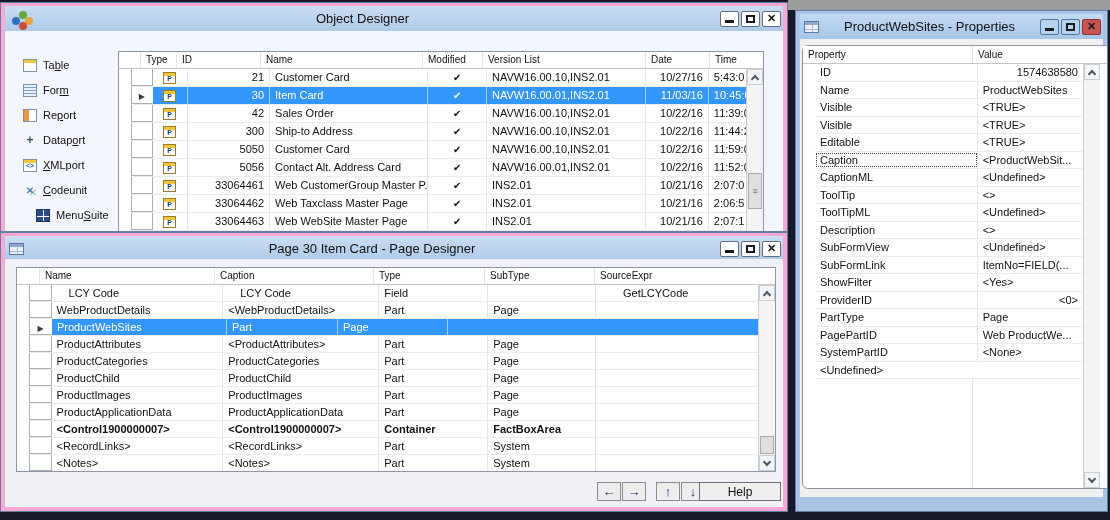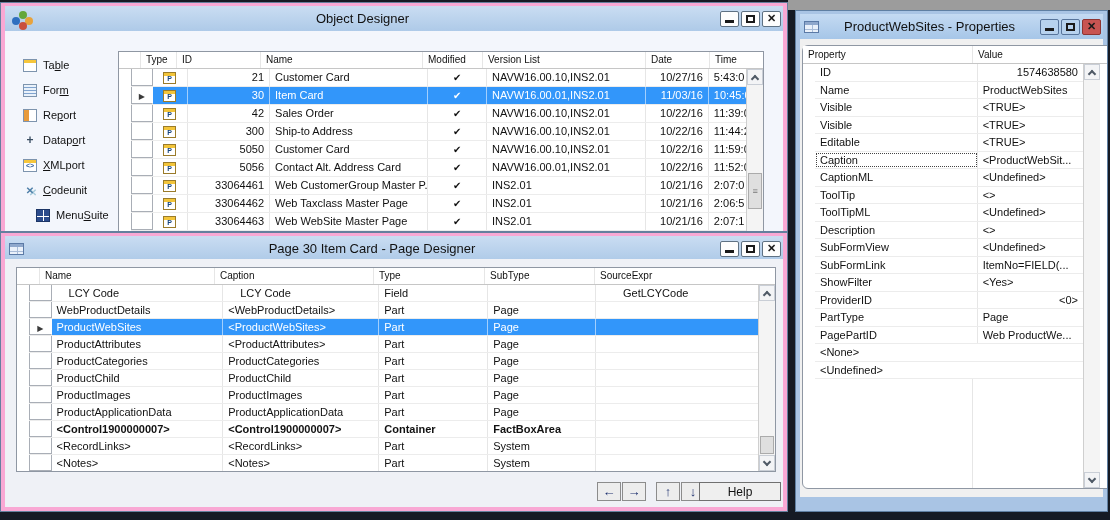--- a/index.html
+++ b/index.html
@@ -346,21 +346,20 @@
                 <div class="cell marker p-mk"></div>
                 <div class="cell p-name">WebProductDetails</div>
                 <div class="cell p-cap">&lt;WebProductDetails&gt;</div>
                 <div class="cell p-type">Part</div>
                 <div class="cell p-sub">Page</div>
                 <div class="cell p-src"></div>
               </div>
               <div class="trow pd-r sel">
                 <div class="cell marker p-mk"><span class="mk">▶</span></div>
                 <div class="cell p-name">ProductWebSites</div>
-                <div class="cell p-cap">&lt;ProductWebSites&gt;</div>
                 <div class="cell p-type">Part</div>
                 <div class="cell p-sub">Page</div>
                 <div class="cell p-src"></div>
               </div>
               <div class="trow pd-r">
                 <div class="cell marker p-mk"></div>
                 <div class="cell p-name">ProductAttributes</div>
                 <div class="cell p-cap">&lt;ProductAttributes&gt;</div>
                 <div class="cell p-type">Part</div>
                 <div class="cell p-sub">Page</div>
@@ -525,20 +524,21 @@
                 </div>
                 <div class="trow pr-r">
                   <div class="cell v-prop">PartType</div>
                   <div class="cell v-val">Page</div>
                 </div>
                 <div class="trow pr-r">
                   <div class="cell v-prop">PagePartID</div>
                   <div class="cell v-val">Web ProductWe...</div>
                 </div>
                 <div class="trow pr-r">
+                  <div class="cell v-prop">SystemPartID</div>
                   <div class="cell v-val">&lt;None&gt;</div>
                 </div>
                 <div class="trow pr-r">
                   <div class="cell v-val">&lt;Undefined&gt;</div>
                 </div>
               </div>
             <div class="fill-row">
                 <div class="fill-prop"></div>
               </div>
           </div>

